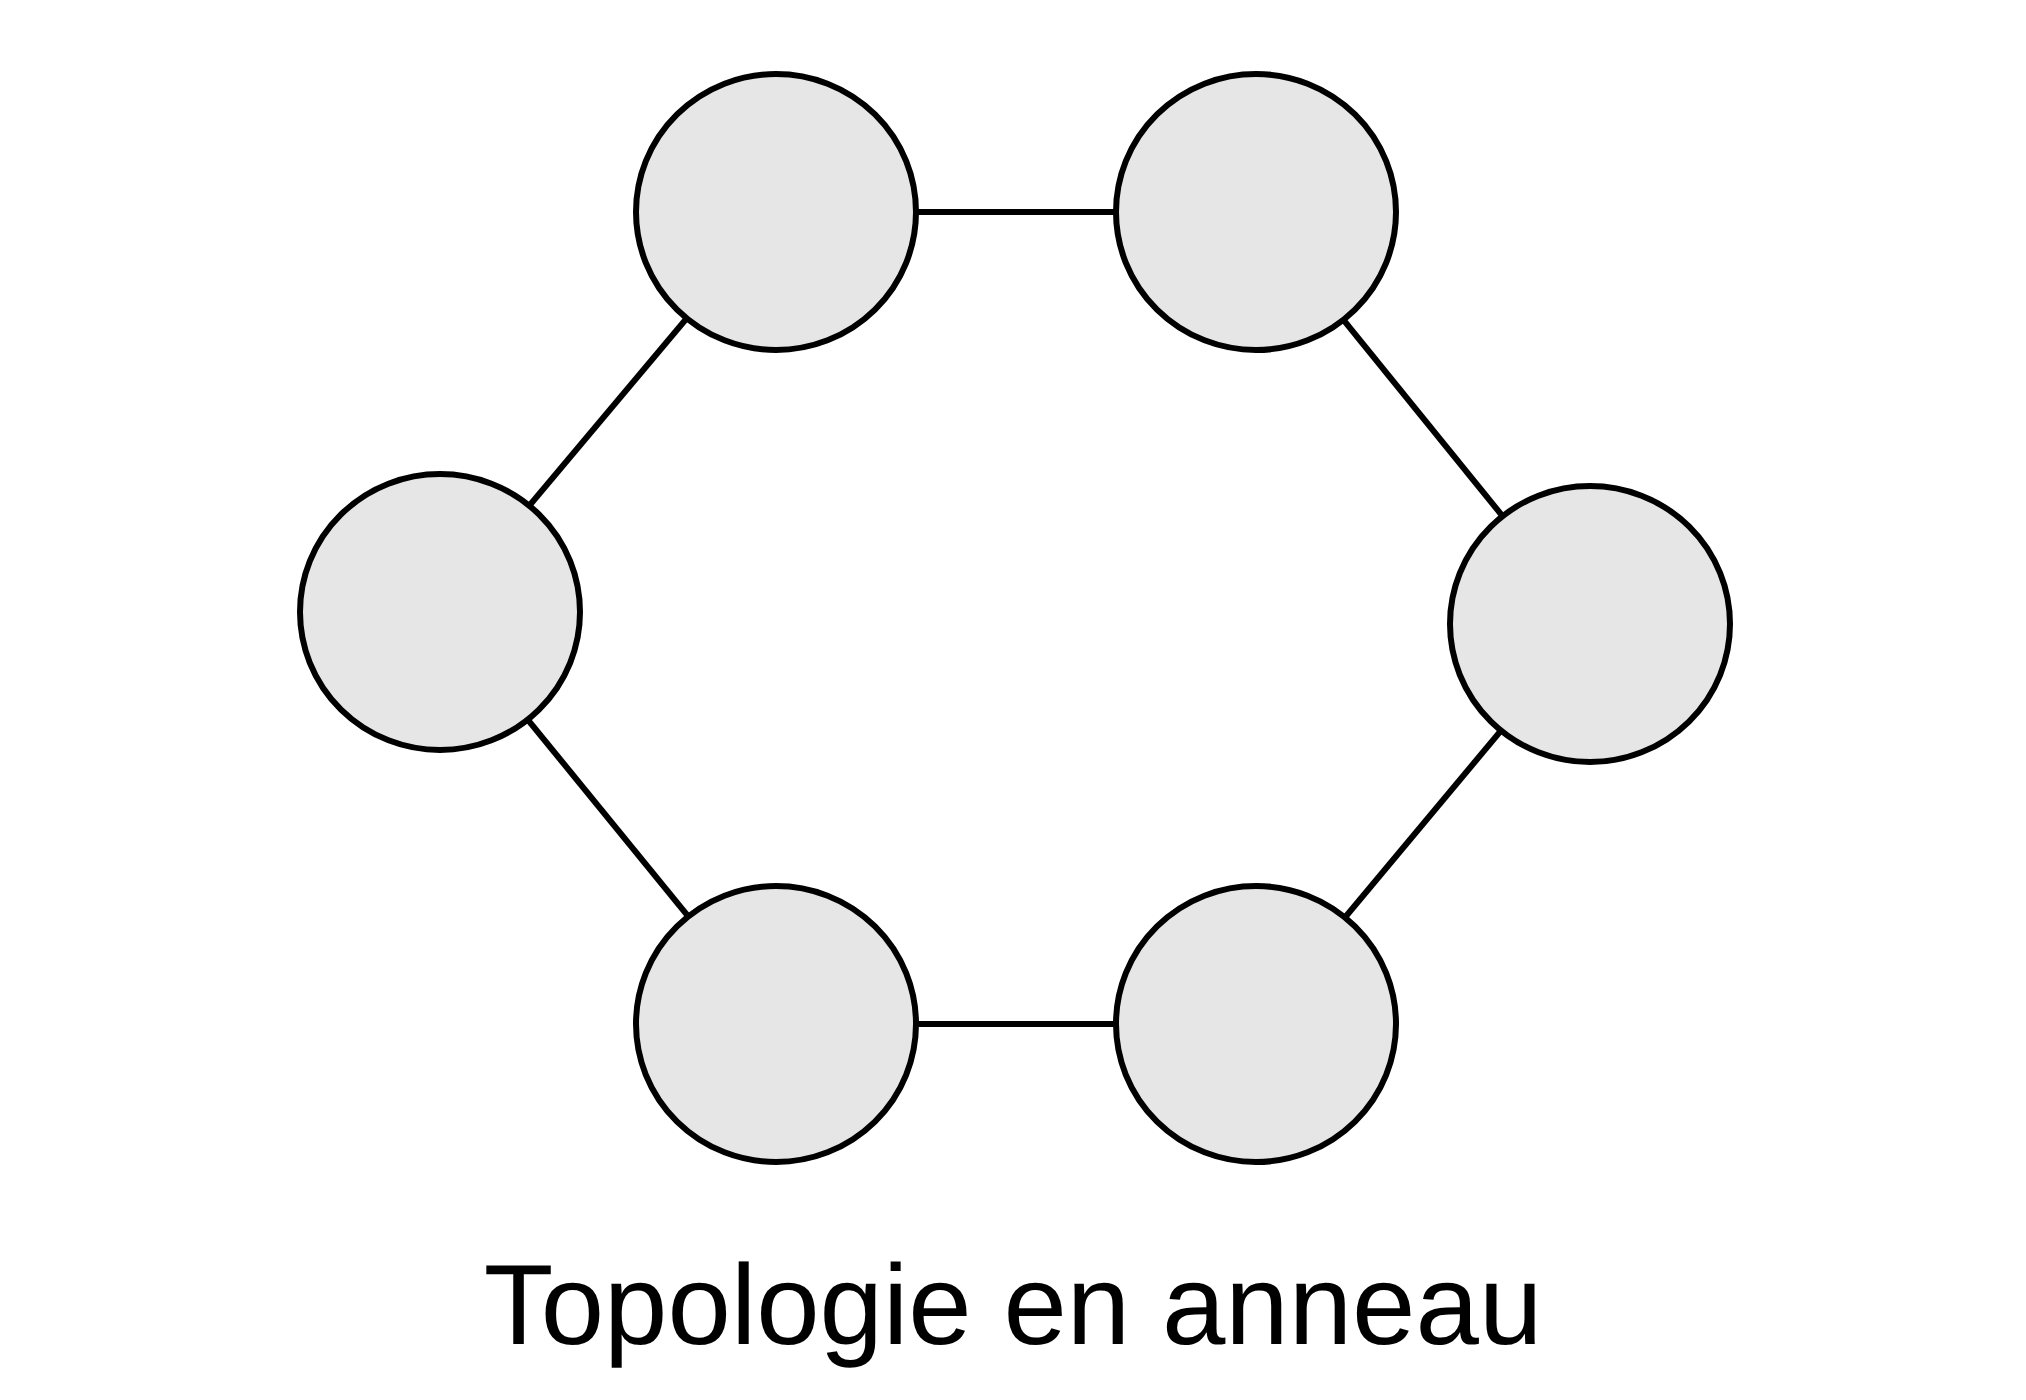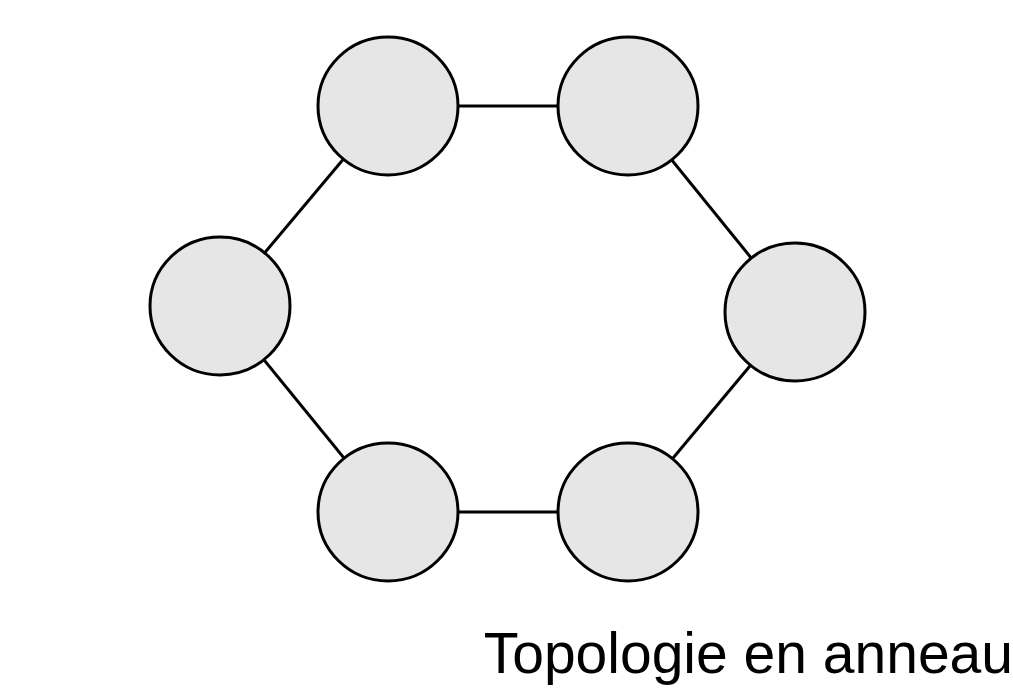--- a/index.html
+++ b/index.html
@@ -2,21 +2,21 @@
 <html><head>
   <meta charset="utf-8">
   <style>
     html, body { margin: 0; padding: 0; background: #ffffff; }
     body { width: 1013px; height: 700px; overflow: hidden; position: relative; }
     svg { position: absolute; left: 0; top: 0; }
     .caption {
       position: absolute;
       left: 0; width: 1013px;
       top: 618px;
-      text-align: right;
+      text-align: center;
       font-family: "Liberation Sans", sans-serif;
       font-size: 57px;
       color: #000000;
       line-height: 70px;
     }
   </style>
 </head>
 <body>
 
 <svg id="diagram" width="1013" height="700" viewBox="0 0 1013 700" xmlns="http://www.w3.org/2000/svg">

